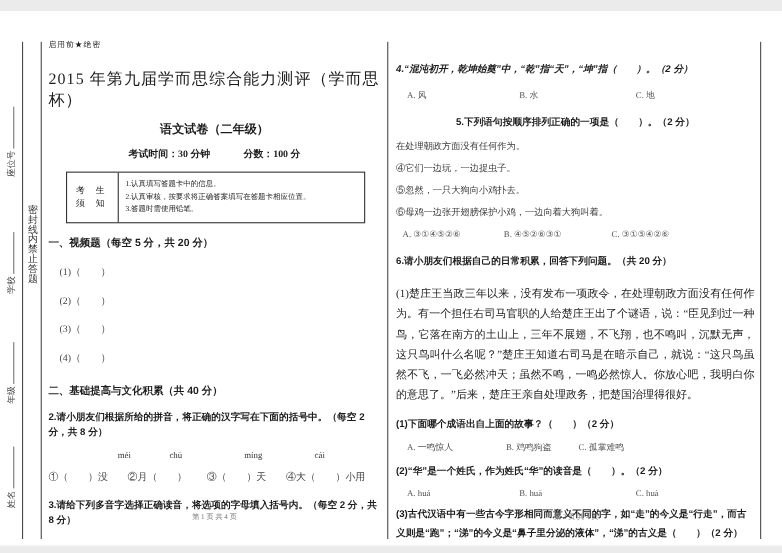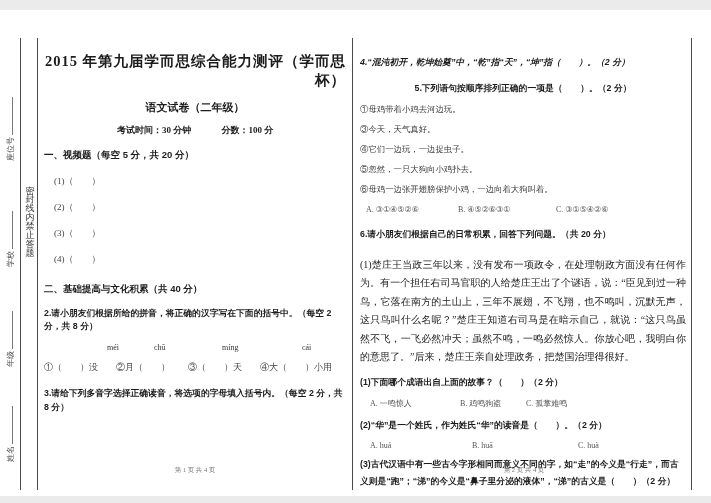--- a/index.html
+++ b/index.html
@@ -9,21 +9,21 @@
     font-family:"Liberation Serif","DejaVu Serif",serif;
   }
   .band{position:absolute;left:0;width:711px;background:#ebebeb;}
   .band.top{top:0;height:10px;}
   .band.bottom{bottom:0;height:7px;}
   .vline{position:absolute;top:38px;height:452px;width:1px;background:#4a4a4a;}
   .col{position:absolute;top:36px;}
   .col-left{left:44px;width:302px;}
   .col-right{left:360px;width:326px;}
   .classification{font-size:7px;letter-spacing:1px;color:#222;}
-  .title{margin-top:16px;text-align:right;font-size:14.5px;font-weight:bold;letter-spacing:1px;}
+  .title{margin-top:16px;text-align:left;font-size:14.5px;font-weight:normal;letter-spacing:1px;}
   .subtitle{margin-top:10px;text-align:center;font-size:11px;font-weight:bold;}
   .examinfo{margin-top:9px;text-align:center;font-size:9px;font-weight:bold;}
   .examinfo span{margin:0 14px;}
   .notice{margin:9px 0 0 16px;width:270px;border:1px solid #333;display:flex;}
   .notice-label{width:46px;border-right:1px solid #333;display:flex;flex-direction:column;
     justify-content:center;align-items:center;font-size:8px;line-height:1.6;letter-spacing:4px;}
   .notice-body{flex:1;padding:5px 6px;font-size:6.8px;line-height:1.7;color:#222;}
   .sec-title{margin-top:12px;font-size:9.5px;font-weight:bold;font-family:"Liberation Sans","DejaVu Sans",sans-serif;}
   .stem{margin-top:11px;font-size:8.8px;font-weight:bold;line-height:1.5;font-family:"Liberation Sans","DejaVu Sans",sans-serif;}
   .blank-line{margin:13px 0 0 10px;font-size:9px;color:#444;}
@@ -64,54 +64,70 @@
   <div class="seal-field" style="top:333px;">
     <span>年级</span><span class="field-line"></span>
   </div>
   <div class="seal-field" style="top:428px;">
     <span>姓名</span><span class="field-line"></span>
   </div>
   <div class="seal-warning">密封线内禁止答题</div>
 </div>
 
 <div class="col col-left">
+  <div class="classification">启用前★绝密</div>
   <div class="title">2015 年第九届学而思综合能力测评（学而思杯）</div>
   <div class="subtitle">语文试卷（二年级）</div>
   <div class="examinfo">
     <span>考试时间：30 分钟</span>
     <span>分数：100 分</span>
   </div>
 
+  <div class="notice">
+    <div class="notice-label">
+      <span>考 生</span>
+      <span>须 知</span>
+    </div>
+    <div class="notice-body">
+      <div>1.认真填写答题卡中的信息。</div>
+      <div>2.认真审核，按要求将正确答案填写在答题卡相应位置。</div>
+      <div>3.答题时需使用铅笔。</div>
+    </div>
+  </div>
 
   <div class="sec-title">一、视频题（每空 5 分，共 20 分）</div>
   <div class="blank-line">(1)（　　）</div>
   <div class="blank-line">(2)（　　）</div>
   <div class="blank-line">(3)（　　）</div>
   <div class="blank-line">(4)（　　）</div>
 
   <div class="sec-title" style="margin-top:17px;">二、基础提高与文化积累（共 40 分）</div>
   <div class="stem">2.请小朋友们根据所给的拼音，将正确的汉字写在下面的括号中。（每空 2 分，共 8 分）</div>
   <div class="pinyin-row">
     <span style="left:25px;padding-left:38px;">méi</span>
     <span style="left:110px;">chū</span>
     <span style="left:178px;">míng</span>
-    <span style="left:242px;margin-left:16px;">cái</span>
+    <span style="left:242px;">cái</span>
   </div>
   <div class="plain-row">①（　　）没　　②月（　　）　　③（　　）天　　④大（　　）小用</div>
 
   <div class="stem" style="margin-top:13px;">3.请给下列多音字选择正确读音，将选项的字母填入括号内。（每空 2 分，共 8 分）</div>
 
 </div>
 
 <div class="col col-right">
   <div class="stem" style="margin-top:20px;font-style:italic;">4.“混沌初开，乾坤始奠”中，“乾”指“天”，“坤”指（　　）。（2 分）</div>
+  <div class="opt-row">
+    <span style="left:10px;">A. 风</span>
+    <span style="left:112px;">B. 水</span>
+    <span style="left:218px;">C. 地</span>
+  </div>
 
   <div class="stem" style="margin-top:13px;text-align:center;">5.下列语句按顺序排列正确的一项是（　　）。（2 分）</div>
-  <div class="sentence">①母鸡带着小鸡去河边玩。</div>
-  <div class="sentence">③今天，天气真好。</div>
+  <div class="sentence">在处理朝政方面没有任何作为。</div>
   <div class="sentence">④它们一边玩，一边捉虫子。</div>
   <div class="sentence">⑤忽然，一只大狗向小鸡扑去。</div>
   <div class="sentence">⑥母鸡一边张开翅膀保护小鸡，一边向着大狗叫着。</div>
   <div class="opt-row" style="margin-top:10px;">
     <span style="left:6px;">A. ③①④⑤②⑥</span>
     <span style="left:98px;">B. ④⑤②⑥③①</span>
     <span style="left:196px;">C. ③①⑤④②⑥</span>
   </div>
 
   <div class="stem" style="margin-top:12px;">6.请小朋友们根据自己的日常积累，回答下列问题。（共 20 分）</div>

